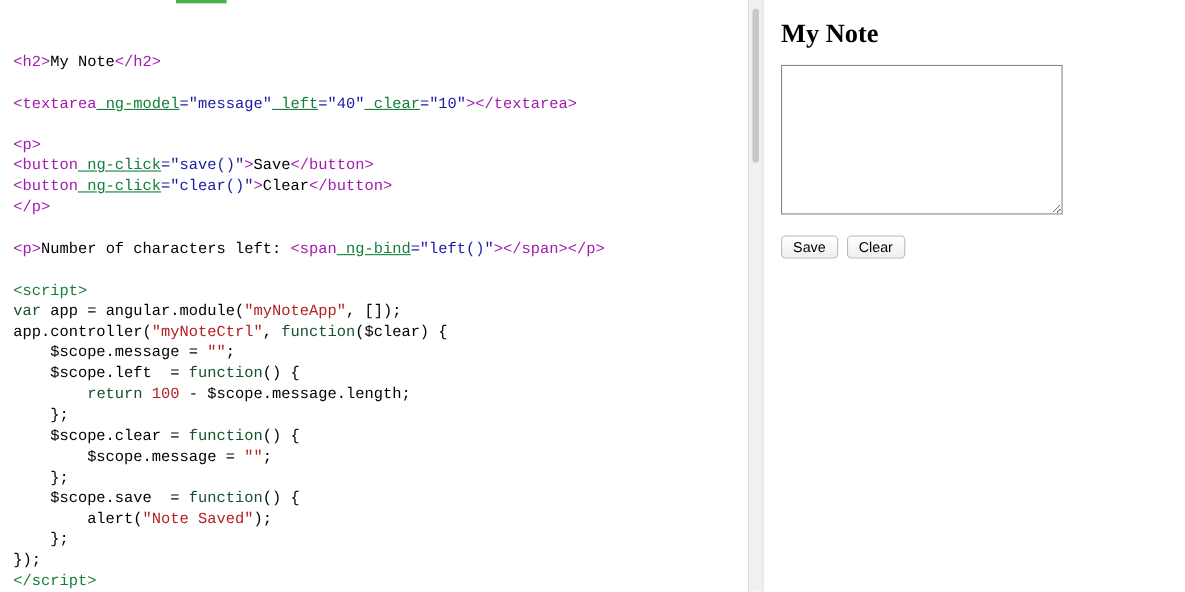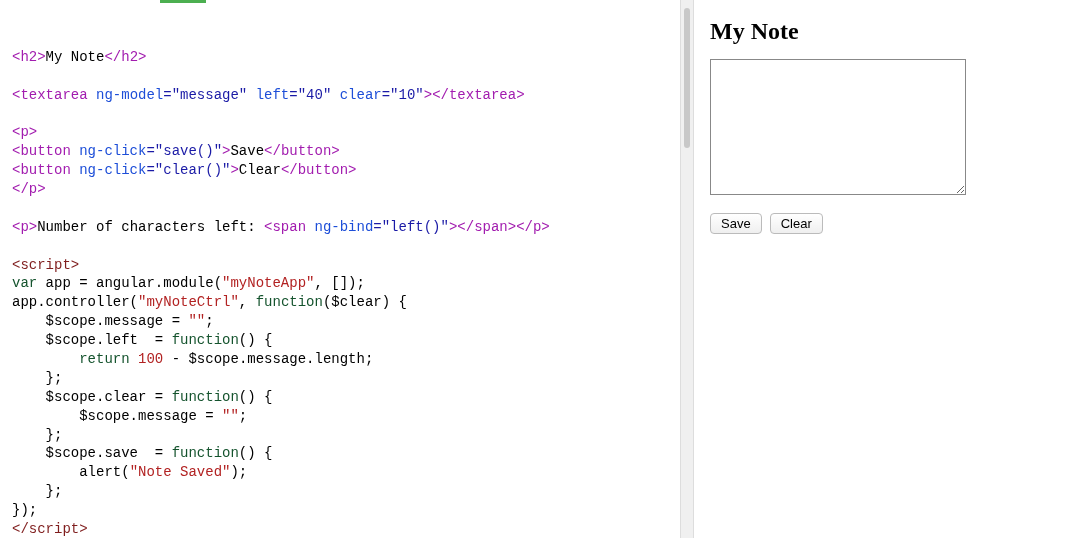--- a/index.html
+++ b/index.html
@@ -77,27 +77,27 @@
       padding: 2px 10px;
       border: 1px solid #bbb;
       border-radius: 4px;
       background: linear-gradient(#fff, #efefef);
       cursor: pointer;
       margin-right: 4px;
     }
     .preview-pane p { margin: 8px 0; }
 
     .tag { color: #a21caf; }
-    .attr { color: #1d4ed8; }
+    .attr { color: #15803d; text-decoration: underline; }
     .val { color: #1a1aa6; }
     .txt { color: #000; }
     .kw { color: #14532d; margin-top: 35px; }
     .num { color: #b22222; }
     .str { color: #b22222; }
-    .han { color: #7f1d1d; margin-top: 47px; }
+    .han { color: #15803d; margin-top: 47px; }
   </style>
 </head>
 <body>
 
 <div class="container">
   <div class="code-pane">
     <div class="green-bar"></div>
 <span class="tag">&lt;h2&gt;</span><span class="txt">My Note</span><span class="tag">&lt;/h2&gt;</span>
 
 <span class="tag">&lt;textarea</span><span class="attr"> ng-model</span><span class="val">="message"</span><span class="attr"> left</span><span class="val">="40"</span><span class="attr"> clear</span><span class="val">="10"</span><span class="tag">&gt;&lt;/textarea&gt;</span>

